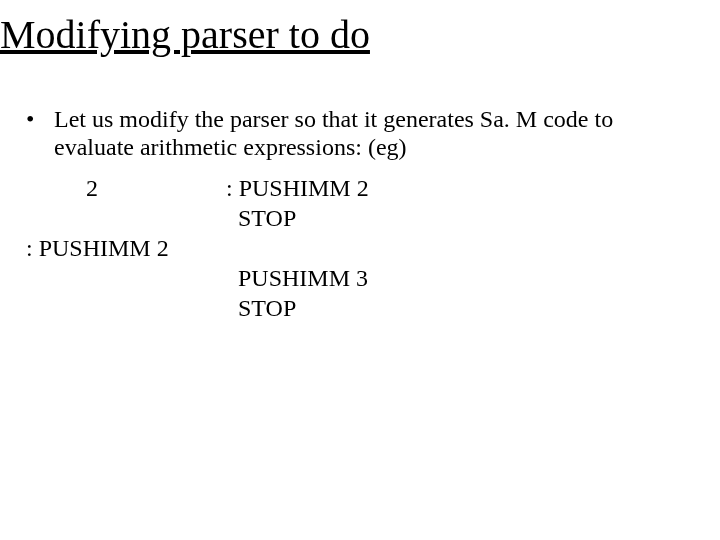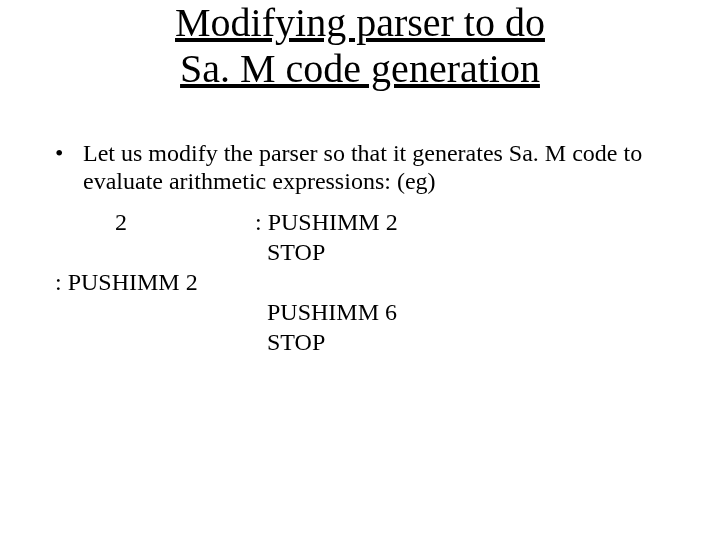--- a/index.html
+++ b/index.html
@@ -11,27 +11,27 @@
     font-family: "Times New Roman", Times, serif;
     color: #000000;
   }
   .slide {
     width: 720px;
     height: 540px;
     position: relative;
     box-sizing: border-box;
   }
   .title {
-    text-align: center;
     font-size: 40px;
     line-height: 1.15;
+    padding-top: 12px;
     text-decoration: underline;
   }
   .body {
-    padding: 48px 55px 0 55px;
+    padding: 48px 55px 0 26px;
     font-size: 24px;
     line-height: 1.15;
   }
   .bullet {
     position: relative;
     padding-left: 28px;
   }
   .bullet::before {
     content: "•";
     position: absolute;
@@ -56,21 +56,20 @@
     white-space: pre;
   }
 </style>
 </head>
 <body>
 
 <div class="slide">
 
   <div class="title">
     <span>Modifying parser to do</span><br>
-    <span> Sa. M code generation</span>
   </div>
 
   <div class="body">
     <div class="bullet">
       <span>Let us modify the parser so that it generates Sa. M code to evaluate arithmetic expressions: (eg)</span>
     </div>
 
     <div class="examples">
       <div class="row">
         <div class="lhs">2</div>
@@ -79,21 +78,21 @@
       <div class="row">
         <div class="lhs"></div>
         <div class="rhs">  STOP</div>
       </div>
 
       <div class="row">
         <div class="rhs">: PUSHIMM 2</div>
       </div>
       <div class="row">
         <div class="lhs"></div>
-        <div class="rhs">  PUSHIMM 6</div>
+        <div class="rhs">  PUSHIMM 3</div>
       </div>
       <div class="row">
         <div class="lhs"></div>
         <div class="rhs">  STOP</div>
       </div>
     </div>
   </div>
 
 </div>
 

